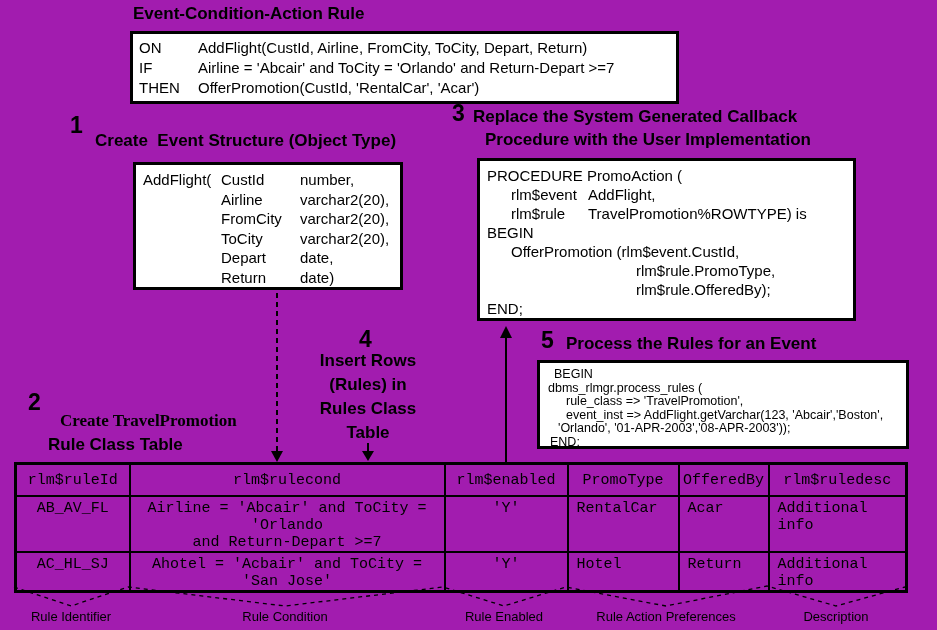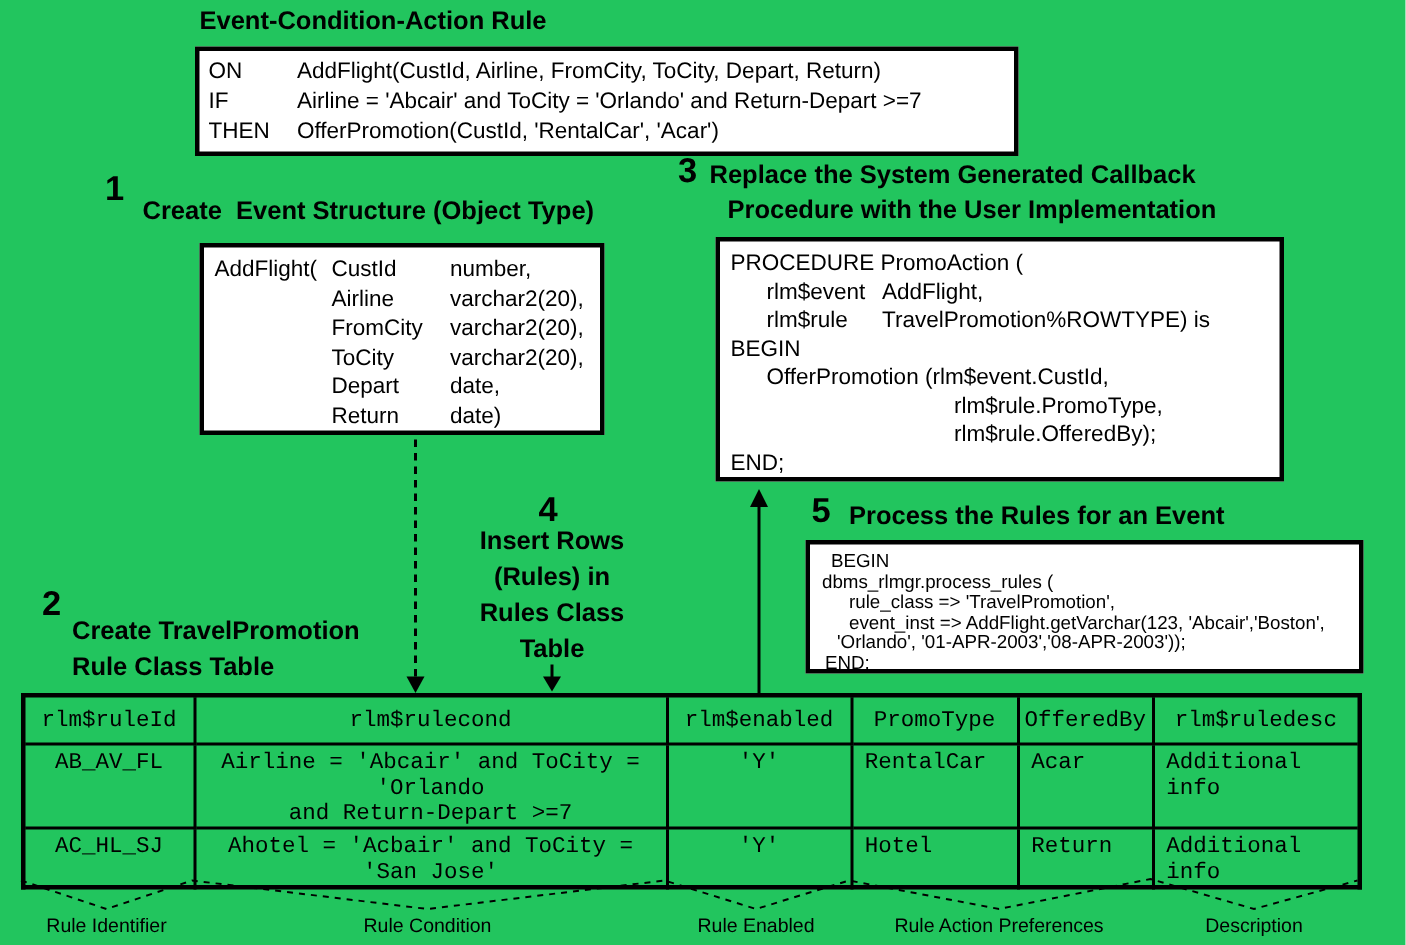--- a/index.html
+++ b/index.html
@@ -1,18 +1,18 @@
 <!DOCTYPE html>
 <html><head>
 <meta charset="utf-8">
 <style>
   * { margin:0; padding:0; box-sizing:content-box; }
   html,body { background:#ffffff; }
   .canvas {
-    position:relative; width:937px; height:630px; background:#22c55e;
+    position:relative; width:937px; height:630px; background:#a21caf;
     color:#000; font-family:"Liberation Sans","DejaVu Sans",sans-serif;
     overflow:hidden;
   }
   .abs { position:absolute; white-space:nowrap; }
   .h-big   { font-size:23px; font-weight:bold; }
   .h-title { font-size:17px; font-weight:bold; }
   .pre     { white-space:pre; }
 
   
   .codebox { position:absolute; border:3px solid #000; background:#fff; }
@@ -27,21 +27,21 @@
   .ind2 { padding-left:149px; }
   #box5     { left:537px; top:360px; width:360px; height:78px; padding:5px 0 0 6px; font-size:12.5px; line-height:13.5px; }
   .j0{padding-left:8px;} .j1{padding-left:2px;} .j2{padding-left:20px;}
   .j3{padding-left:20px;} .j4{padding-left:12px;} .j5{padding-left:4px;}
 
   
   #eca-title { left:133px; top:4px; }
   #s1-num { left:70px;  top:112px; }
   #s1-h   { left:95px;  top:131px; }
   #s2-num { left:28px;  top:389px; }
-  #s2-h1  { left:48px;  top:411px; }
+  #s2-h1  { left:60px;  top:411px;font-family:Liberation Serif, serif; }
   #s2-h2  { left:48px;  top:435px; }
   #s3-num { left:452px; top:100px; }
   #s3-h1  { left:473px; top:107px; }
   #s3-h2  { left:485px; top:130px; }
   #s4-num { left:359px; top:326px; }
   #s4-lines { left:290px; top:349px; width:156px; text-align:center;
               font-size:17px; font-weight:bold; line-height:24px; white-space:nowrap; }
   #s5-num { left:541px; top:327px; }
   #s5-h   { left:566px; top:334px; }
 

